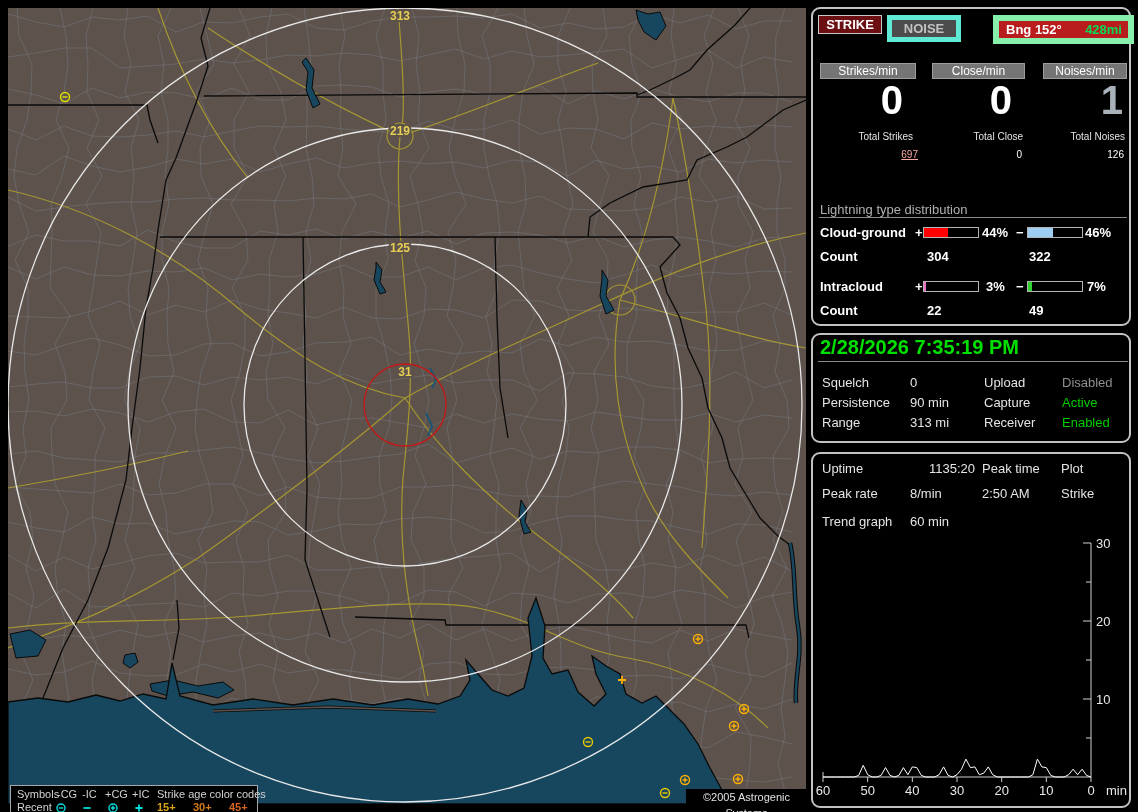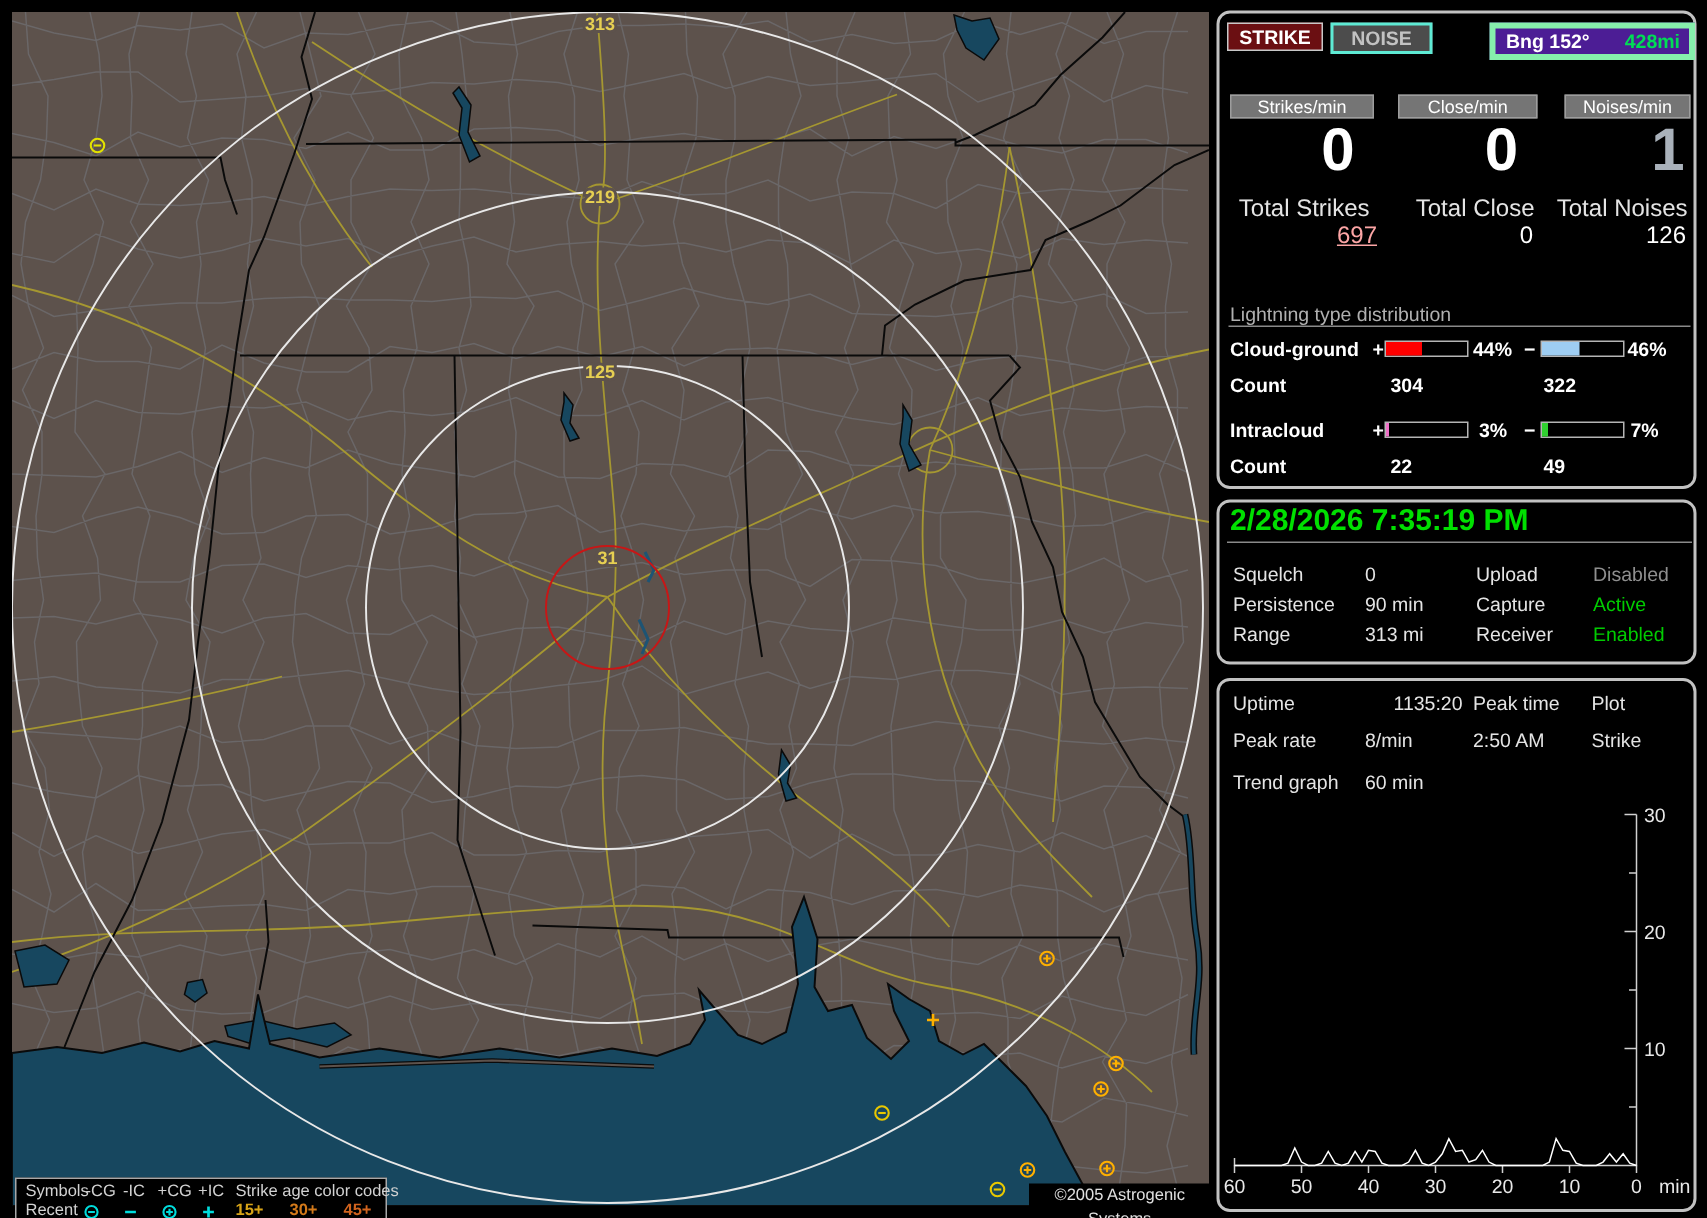--- a/index.html
+++ b/index.html
@@ -5,21 +5,21 @@
   html,body{margin:0;padding:0;background:#000;width:1138px;height:812px;overflow:hidden;
     font-family:"Liberation Sans",sans-serif;}
   .abs{position:absolute;}
   .panel{position:absolute;background:#000;border:2px solid #c2c2c2;border-radius:9px;}
   .lbl{position:absolute;font-size:13px;color:#e4e4e4;white-space:nowrap;}
   .dim{color:#b0b0b0;}
   .bold{font-weight:bold;color:#fff;}
   .chip{position:absolute;background:#757575;border:1px solid #9d9d9d;color:#fff;font-size:12px;
     text-align:center;height:14px;line-height:14px;}
   .bignum{position:absolute;font-size:40px;font-weight:bold;text-align:right;line-height:36px;}
-  .ralign{position:absolute;font-size:16px;color:#e4e4e4;text-align:right;white-space:nowrap;}
+  .ralign{position:absolute;font-size:10px;color:#e4e4e4;text-align:right;white-space:nowrap;}
   .bar{position:absolute;width:54px;height:9px;border:1px solid #b5b5b5;background:#000;}
   .bar i{display:block;height:100%;width:0;}
   .btn{position:absolute;font-size:13px;font-weight:bold;text-align:center;height:17px;line-height:17px;cursor:pointer;}
   .hline{position:absolute;height:1px;background:#8a8a8a;}
   .ring-label{font-size:12px;font-weight:bold;fill:#e6cf52;text-anchor:middle;
     paint-order:stroke;stroke:#5d524c;stroke-width:4px;}
   .tick{font-size:13px;fill:#e8e8e8;}
   .leg-txt{position:absolute;font-size:11px;color:#d2d2d2;white-space:nowrap;}
   .age{position:absolute;font-size:11px;font-weight:bold;white-space:nowrap;}
 </style>
@@ -189,22 +189,22 @@
     </div>
 </div>
 
 <div class="abs" style="left:686px;top:789px;width:121px;height:16px;background:#000;color:#e0e0e0;font-size:11px;line-height:16px;text-align:center;">©2005 Astrogenic Systems</div>
 
 <div class="panel" style="left:811px;top:7px;width:316px;height:315px;"></div>
 <div class="panel" style="left:811px;top:333px;width:316px;height:106px;"></div>
 <div class="panel" style="left:811px;top:452px;width:316px;height:352px;"></div>
 
 <div class="btn" style="left:818px;top:15px;width:62px;background:#6b0f12;border:1px solid #c8c8c8;color:#fff;">STRIKE</div>
-<div class="btn" style="left:887px;top:15px;width:64px;background:#4c4c4c;border:2px solid #5eead4;color:#c2c2c2;">NOISE</div>
-<div class="abs" style="left:993px;top:15px;width:129px;height:17px;background:#4c1d95;border:4px solid #86efac;">
+<div class="btn" style="left:887px;top:15px;width:64px;background:#4c4c4c;border:5px solid #5eead4;color:#c2c2c2;">NOISE</div>
+<div class="abs" style="left:993px;top:15px;width:129px;height:17px;background:#b91c1c;border:6px solid #86efac;">
   <span class="abs bold" style="left:7px;top:1px;font-size:13px;">Bng 152°</span>
   <span class="abs bold" style="right: 6px; top: 1px; font-size: 13px; color: rgb(0, 221, 85);">428mi</span>
 </div>
 
 <div class="chip" style="left:820px;top:63px;width:94px;">Strikes/min</div>
 <div class="chip" style="left:932px;top:63px;width:91px;">Close/min</div>
 <div class="chip" style="left:1043px;top:63px;width:82px;">Noises/min</div>
 
 <div class="bignum" style="left: 819px; top: 82px; width: 84px; color: rgb(255, 255, 255);">0</div>
 <div class="bignum" style="left: 930px; top: 82px; width: 82px; color: rgb(255, 255, 255);">0</div>

